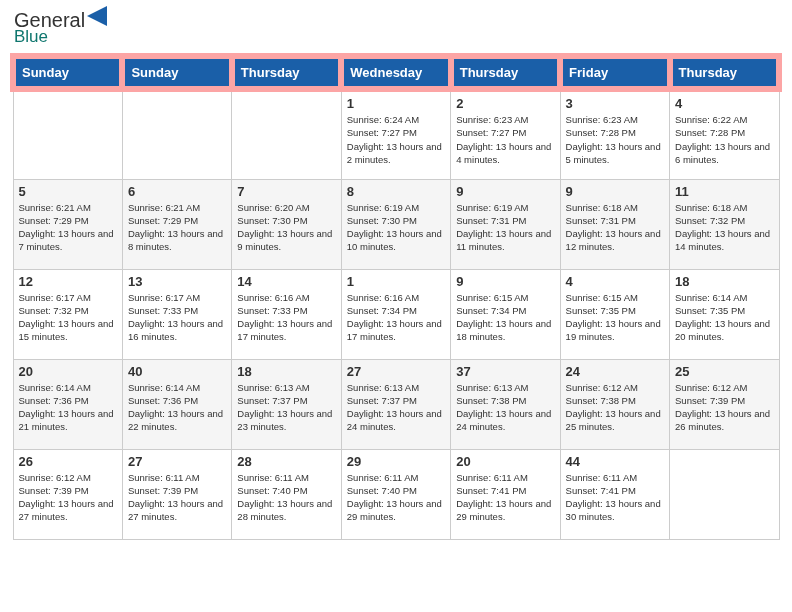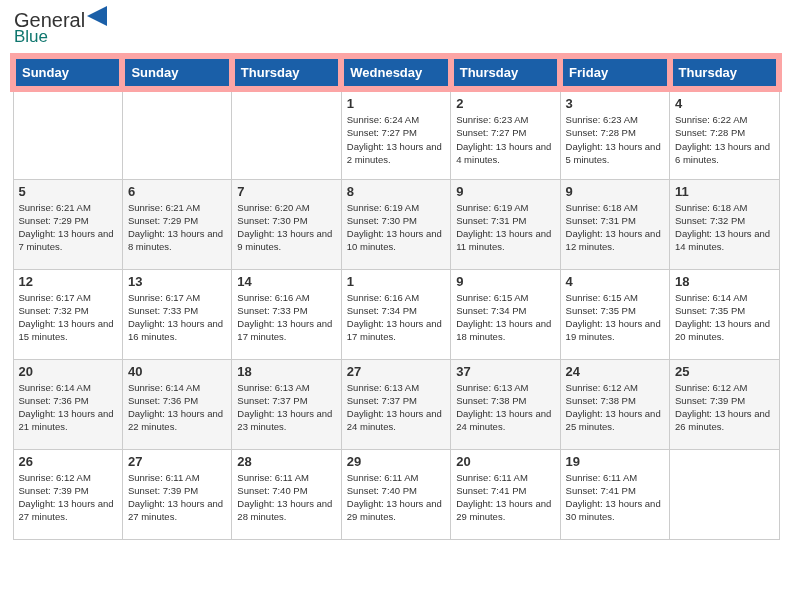--- a/index.html
+++ b/index.html
@@ -242,19 +242,19 @@
         </td>
         <td>
           <div class="day-number">29</div>
           <div class="day-info">Sunrise: 6:11 AM<br>Sunset: 7:40 PM<br>Daylight: 13 hours and 29 minutes.</div>
         </td>
         <td>
           <div class="day-number">20</div>
           <div class="day-info">Sunrise: 6:11 AM<br>Sunset: 7:41 PM<br>Daylight: 13 hours and 29 minutes.</div>
         </td>
         <td>
-          <div class="day-number">19</div>
+          <div class="day-number">44</div>
           <div class="day-info">Sunrise: 6:11 AM<br>Sunset: 7:41 PM<br>Daylight: 13 hours and 30 minutes.</div>
         </td>
         <td class="empty"></td>
       </tr>
     </tbody>
 </table>
 
 </body></html>

